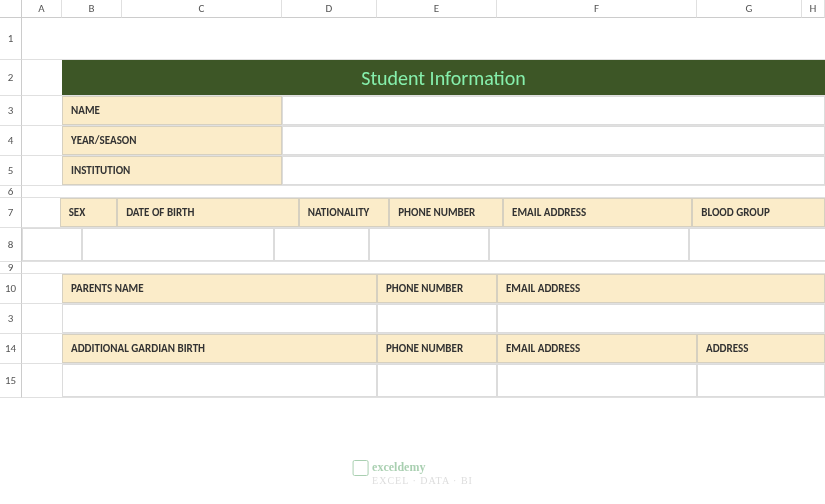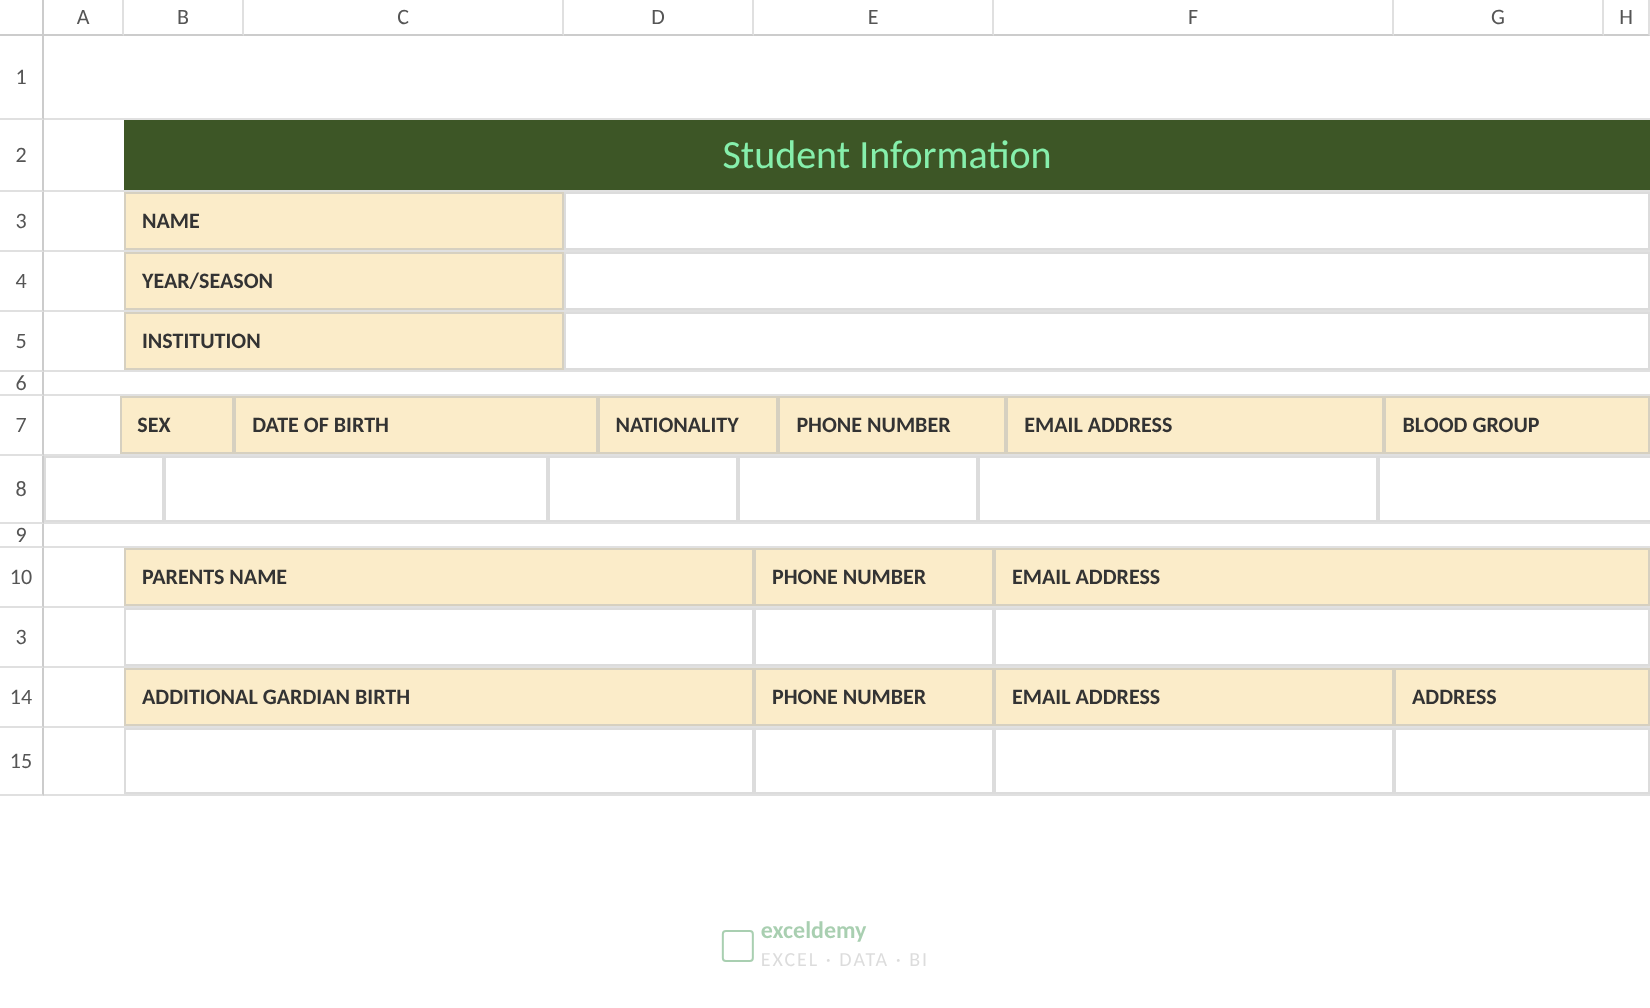--- a/index.html
+++ b/index.html
@@ -106,23 +106,24 @@
     .blank { background: #fff; }
     .watermark {
       position: absolute;
       left: 50%;
       bottom: 18px;
       transform: translateX(-50%);
       opacity: 0.4;
       font-size: 12px;
       color: #888;
       display: flex;
-      align-items: center;
+      align-items: flex-start;
       gap: 4px;
       pointer-events: none;
+      font-family: Liberation Serif, serif;
     }
     .watermark .logo {
       width: 16px;
       height: 16px;
       border: 1.5px solid #2b8a3e;
       border-radius: 2px;
       position: relative;
     }
     .watermark .brand { color: #2b8a3e; font-weight: 600; }
     .watermark .sub { font-size: 10px; color: #aaa; display: block; letter-spacing: 1px; }

